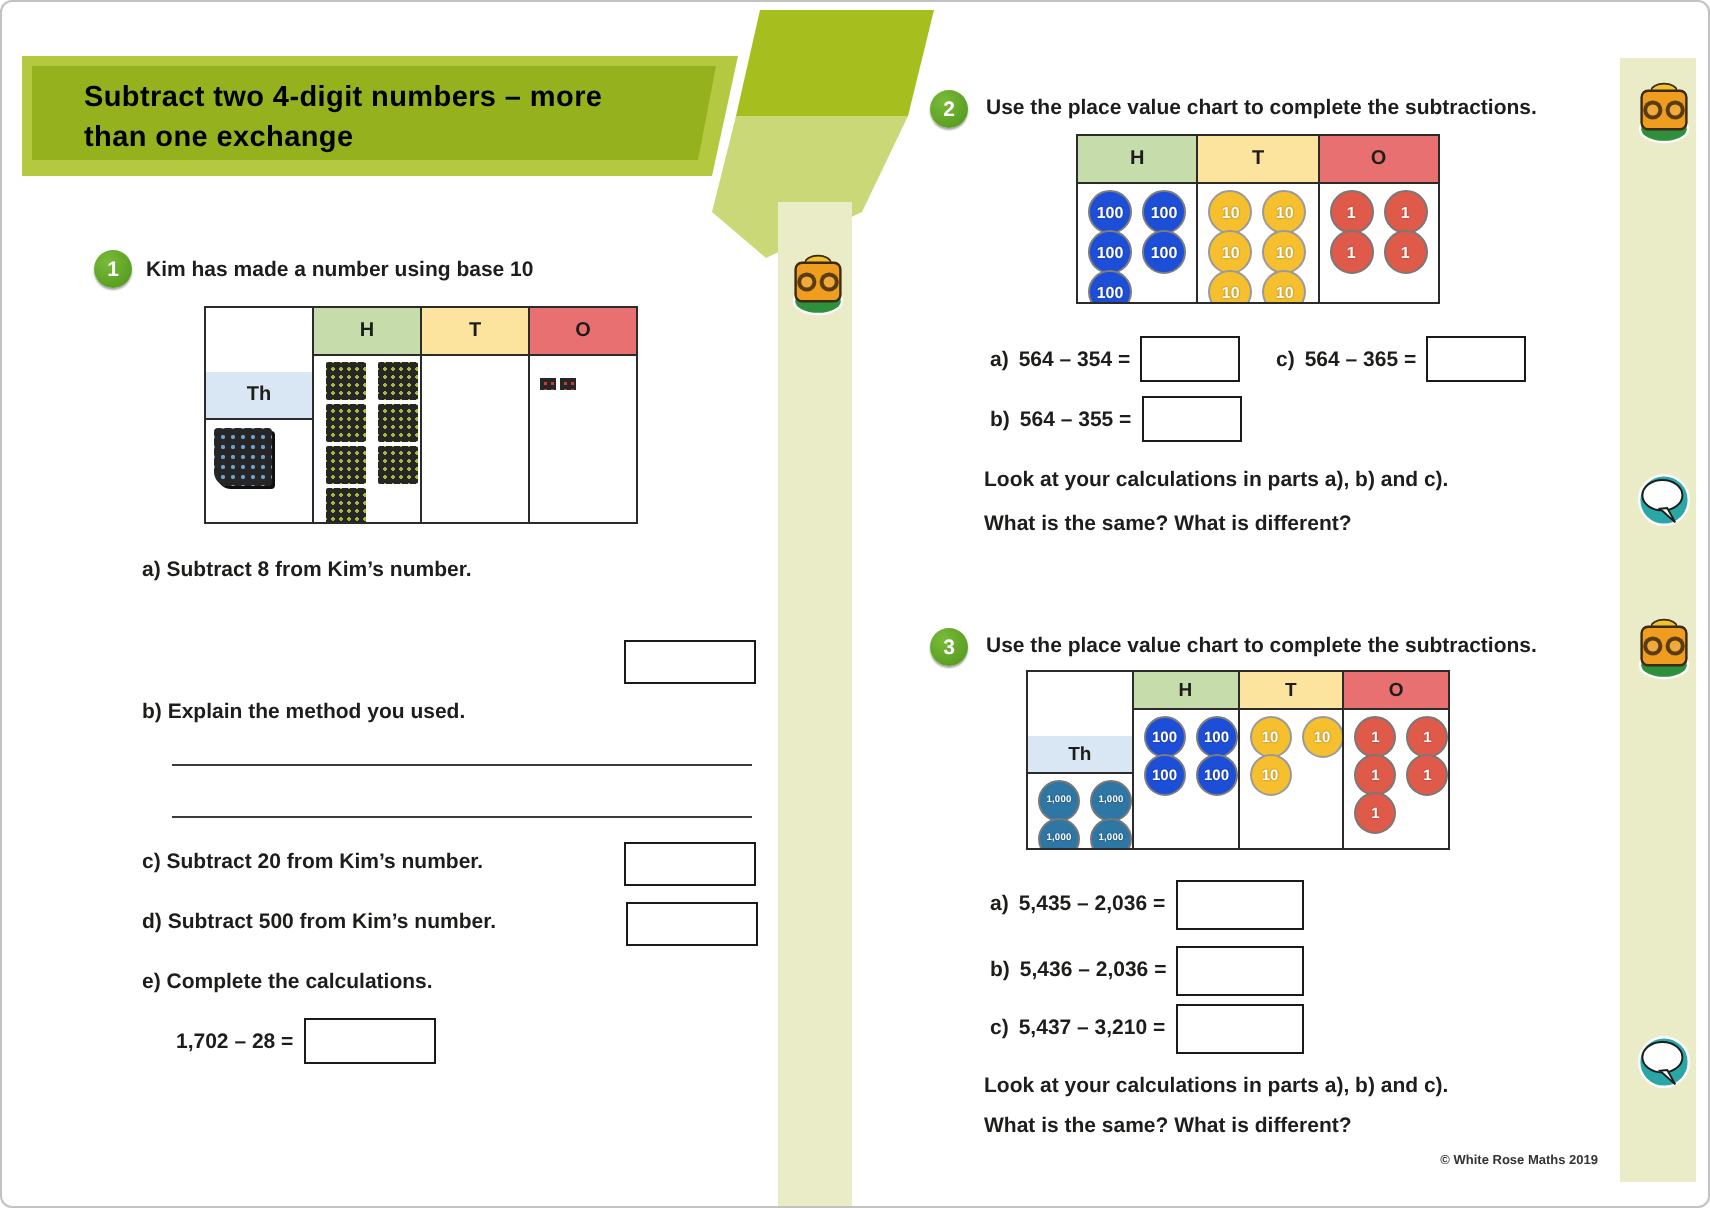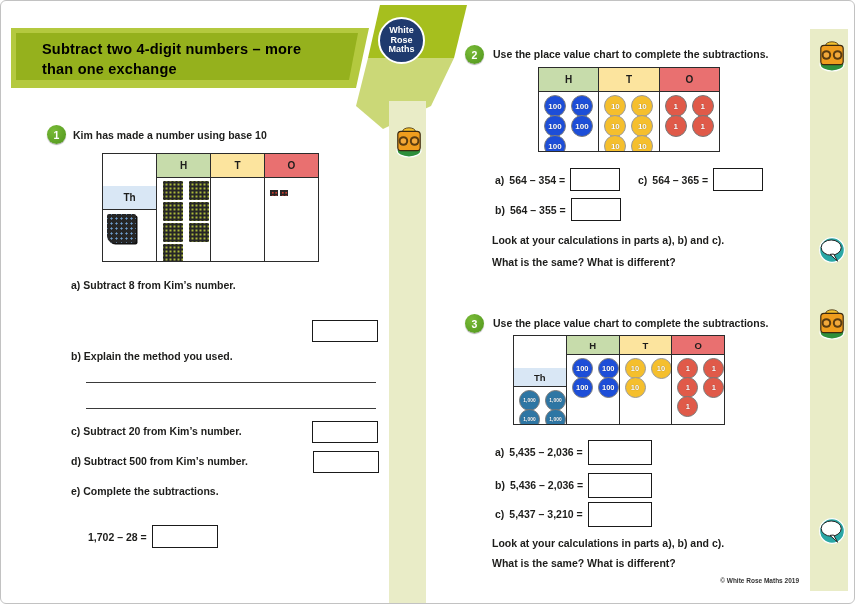--- a/index.html
+++ b/index.html
@@ -93,25 +93,20 @@
 
   <div class="banner">
     <div class="banner-inner">
       <div class="banner-title">
         <span style="display:block">Subtract two 4-digit numbers – more</span>
         <span style="display:block">than one exchange</span>
       </div>
     </div>
   </div>
 
-  <div class="logo">
-    <span>White</span>
-    <span>Rose</span>
-    <span>Maths</span>
-  </div>
 
   <div class="badge" style="left:46px;top:124px;">1</div>
   <div class="prompt" style="left:72px;top:128px;">Kim has made a number using base 10</div>
 
   <div class="pv-table pv2" style="left:101px;top:152px;width:217px;height:109px;">
     <div class="pv-col">
       <div class="pv-head hd-th">Th</div>
       <div class="pv-body b10-th">
           <div class="thousand-cube"></div>
         </div>
@@ -158,23 +153,23 @@
   <div class="abox" style="left:311px;top:420px;width:66px;height:22px;"></div>
 
   <div class="ptext" style="left:70px;top:454px;">
     <span>d)</span>
     <span>Subtract 500 from Kim’s number.</span>
   </div>
   <div class="abox" style="left:312px;top:450px;width:66px;height:22px;"></div>
 
   <div class="ptext" style="left:70px;top:484px;">
     <span>e)</span>
-    <span>Complete the subtractions.</span>
-  </div>
-  <div class="eq" style="left:87px;top:523px;height:25px;">
+    <span>Complete the calculations.</span>
+  </div>
+  <div class="eq" style="left:87px;top:507px;height:25px;">
     <span>1,702 – 28 =</span>
     <div class="box box-lg"></div>
   </div>
 
   <div class="badge" style="left:464px;top:44px;">2</div>
   <div class="prompt" style="left:492px;top:47px;">Use the place value chart to complete the subtractions.</div>
 
   <div class="pv-table pv2" style="left:537px;top:66px;width:182px;height:85px;">
     <div class="pv-col">
       <div class="pv-head hd-h">H</div>

